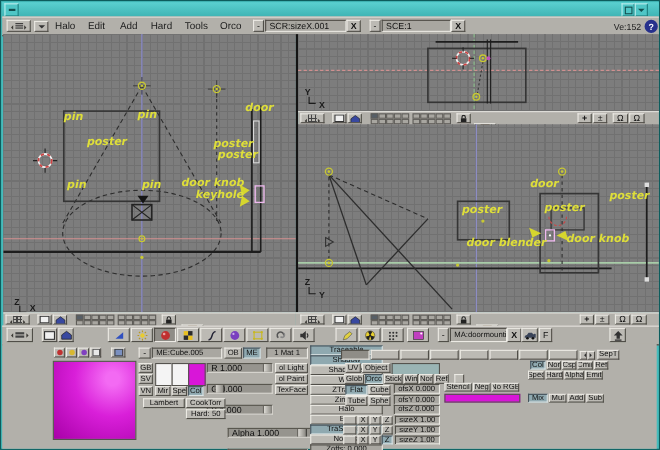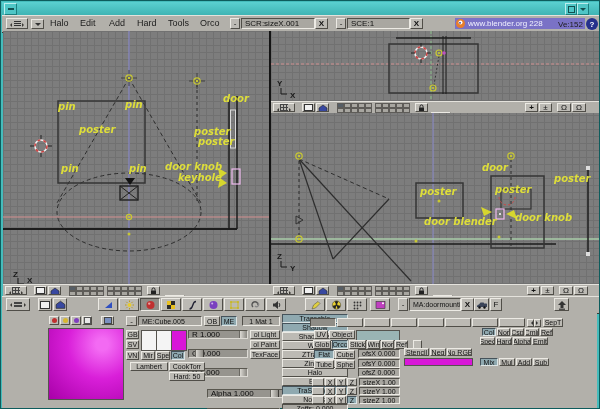--- a/index.html
+++ b/index.html
@@ -79,28 +79,20 @@
     <span class="abs menu" style="left:107px;top:1px">Add</span>
     <span class="abs menu" style="left:135px;top:1px">Hard</span>
     <span class="abs menu" style="left:166px;top:1px">Tools</span>
     <span class="abs menu" style="left:198px;top:1px">Orco</span>
     <div class="abs b" style="left:228px;top:2px;width:10px;height:11px">-</div>
     <div class="abs f" style="left:239px;top:2px;width:74px;height:11px">SCR:sizeX.001</div>
     <div class="abs b" style="left:313px;top:2px;width:13px;height:11px;font-weight:bold">X</div>
     <div class="abs b" style="left:334px;top:2px;width:10px;height:11px">-</div>
     <div class="abs f" style="left:345px;top:2px;width:63px;height:11px">SCE:1</div>
     <div class="abs b" style="left:408px;top:2px;width:13px;height:11px;font-weight:bold">X</div>
-    <div class="abs" style="left:453px;top:2px;width:130px;height:11px;background:#7a72c6;display:flex;align-items:center">
-      <svg width="11" height="11" viewBox="0 0 11 11">
-        <circle cx="5.5" cy="5.5" r="4.5" fill="#e87d2a"></circle>
-          <circle cx="5.5" cy="4.6" r="2" fill="#fff"></circle>
-          <circle cx="5" cy="4.8" r="0.9" fill="#26308c"></circle>
-      </svg>
-      <span style="color:#f2f2ff;font-size:8px;margin-left:2px">www.blender.org 228</span>
-    </div>
     <span class="abs" style="left:556px;top:4px;font-size:8px;color:#1c1c1c">Ve:152</span>
     <div class="abs" style="left:584px;top:2px;width:12px;height:12px;border-radius:6px;background:#26308c;color:#fff;font-size:8px;font-weight:bold;display:flex;align-items:center;justify-content:center">?</div>
   </div>
 
   <div class="abs vp" style="left:2px;top:30px;width:266px;height:253px">
     <svg width="266" height="253">
       <line x1="126" y1="0" x2="126" y2="253" stroke="#8c8cd6"></line>
       <line x1="0" y1="186" x2="266" y2="186" stroke="#d49090"></line>
       <line x1="0" y1="198" x2="234" y2="198" stroke="#1d1d1d" stroke-width="2"></line>
       <ellipse cx="126" cy="181" rx="72" ry="39" fill="none" stroke="#2d2d2d" stroke-dasharray="4,3"></ellipse>

